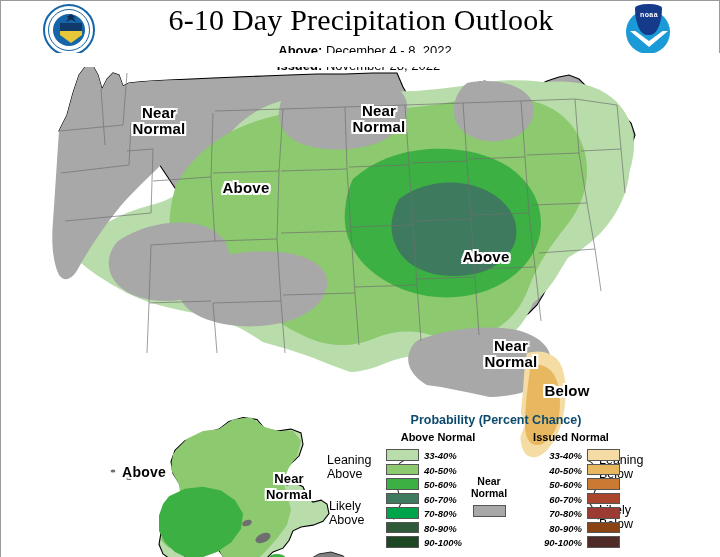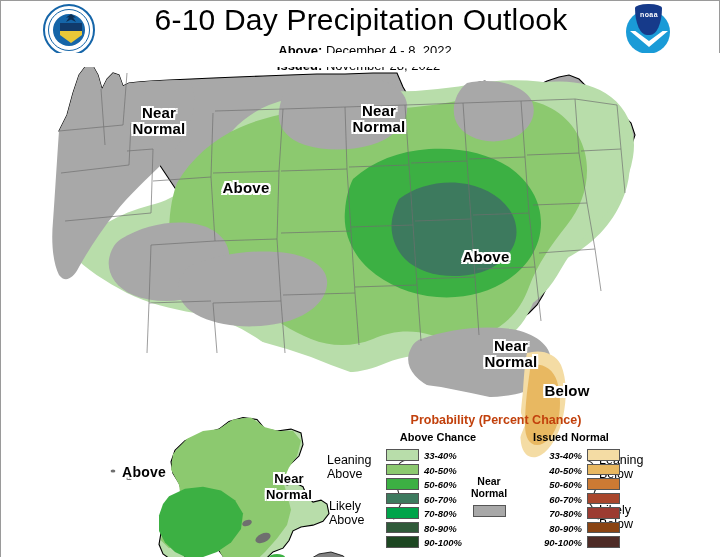--- a/index.html
+++ b/index.html
@@ -10,21 +10,21 @@
     overflow:hidden;
     position:relative;
   }
   #page{position:relative;width:720px;height:557px;border:1px solid #9a9a9a;box-sizing:border-box;background:#fff;}
 
   
   .hdr{position:absolute;left:0;top:0;width:720px;height:58px;}
   .title{
     position:absolute;left:0;top:2px;width:720px;text-align:center;
     font-size:30px;font-weight:400;color:#000;letter-spacing:.2px;
-    font-family:Liberation Sans, sans-serif;
+    font-family:Liberation Serif, serif;
   }
   .datesblk{position:absolute;left:0;top:42px;width:720px;text-align:center;font-size:13px;color:#000;line-height:15px;}
   .dlabel{font-weight:bold;}
   .dval{font-weight:normal;text-align:center;}
   .dl-wrap{display:inline-block;text-align:left;}
   .dr{display:block;}
   .dr .dlabel{display:inline-block;width:52px;text-align:right;}
 
   
   .seal{position:absolute;left:42px;top:3px;width:52px;height:52px;border-radius:50%;
@@ -57,21 +57,21 @@
     line-height:15px;letter-spacing:.2px;white-space:nowrap;
     text-shadow:
       -2px -2px 0 #fff, 2px -2px 0 #fff, -2px 2px 0 #fff, 2px 2px 0 #fff,
       -2px 0 0 #fff, 2px 0 0 #fff, 0 -2px 0 #fff, 0 2px 0 #fff,
       -1px -2px 0 #fff, 1px 2px 0 #fff;
   }
   .mlabel.two{line-height:16px;}
 
   
   .legend{position:absolute;left:330px;top:412px;width:330px;height:140px;font-size:0;}
-  .lg-title{position:absolute;left:0;top:0;width:330px;text-align:center;font-size:12.5px;font-weight:bold;color:#c2410c;}
+  .lg-title{position:absolute;left:0;top:0;width:330px;text-align:center;font-size:12.5px;font-weight:bold;color:#0c4a6e;}
   .lg-sub{position:absolute;font-size:11px;font-weight:bold;color:#000;}
   .lg-sub.above{left:52px;top:18px;width:110px;text-align:center;}
   .lg-sub.below{left:185px;top:18px;width:110px;text-align:center;}
 
   .swcol{position:absolute;}
   .swrow{position:relative;height:13px;margin-bottom:1.5px;}
   .sw{position:absolute;width:33px;height:11.5px;border:1px solid #555;box-sizing:border-box;top:0;}
   .swtxt{position:absolute;font-size:9.5px;font-weight:bold;color:#000;top:1px;white-space:nowrap;font-style:italic;}
 
   
@@ -340,21 +340,21 @@
 
     <div class="mlabel two" style="left:243px;top:418px;width:90px;font-size:13px;">
       <span>Near</span><br>
       <span>Normal</span>
     </div>
   </div>
 
   <div class="legend">
 
     <div class="lg-title">Probability (Percent Chance)</div>
-    <div class="lg-sub above">Above Chance</div>
+    <div class="lg-sub above">Above Normal</div>
     <div class="lg-sub below">Issued Normal</div>
 
     <svg class="braces" viewBox="0 0 330 140">
       <path d="M62,40 C68,40 66,46 72,48 C66,50 68,56 62,56" fill="none" stroke="#333" stroke-width="1.1"></path>
       <path d="M62,70 C68,70 66,84 72,88 C66,92 68,106 62,106" fill="none" stroke="#333" stroke-width="1.1"></path>
       <path d="M268,40 C262,40 264,46 258,48 C264,50 262,56 268,56" fill="none" stroke="#333" stroke-width="1.1"></path>
       <path d="M268,74 C262,74 264,86 258,90 C264,94 262,106 268,106" fill="none" stroke="#333" stroke-width="1.1"></path>
     </svg>
 
     <div class="sidelbl sl-la">

